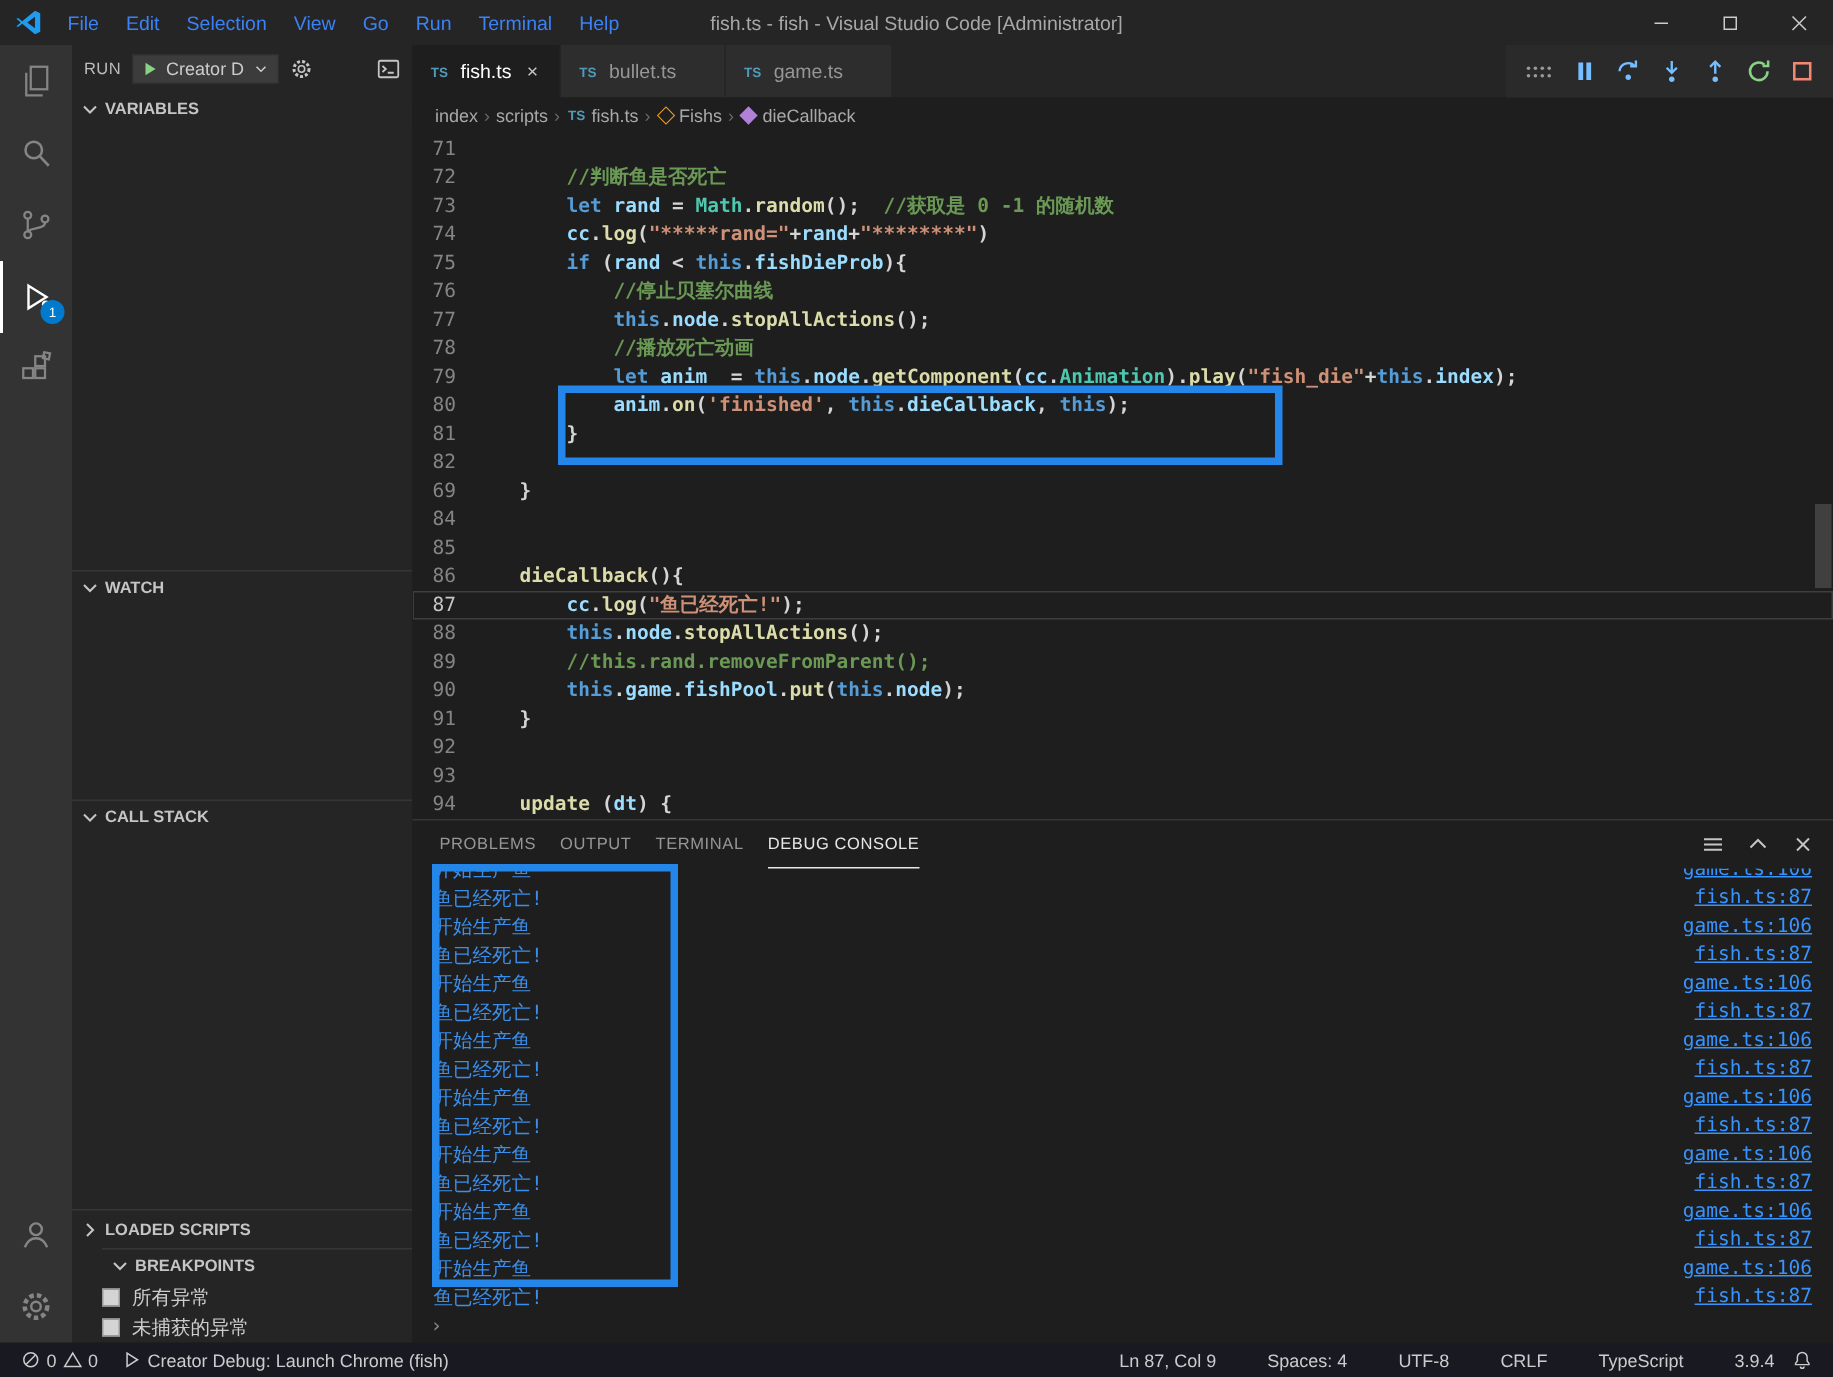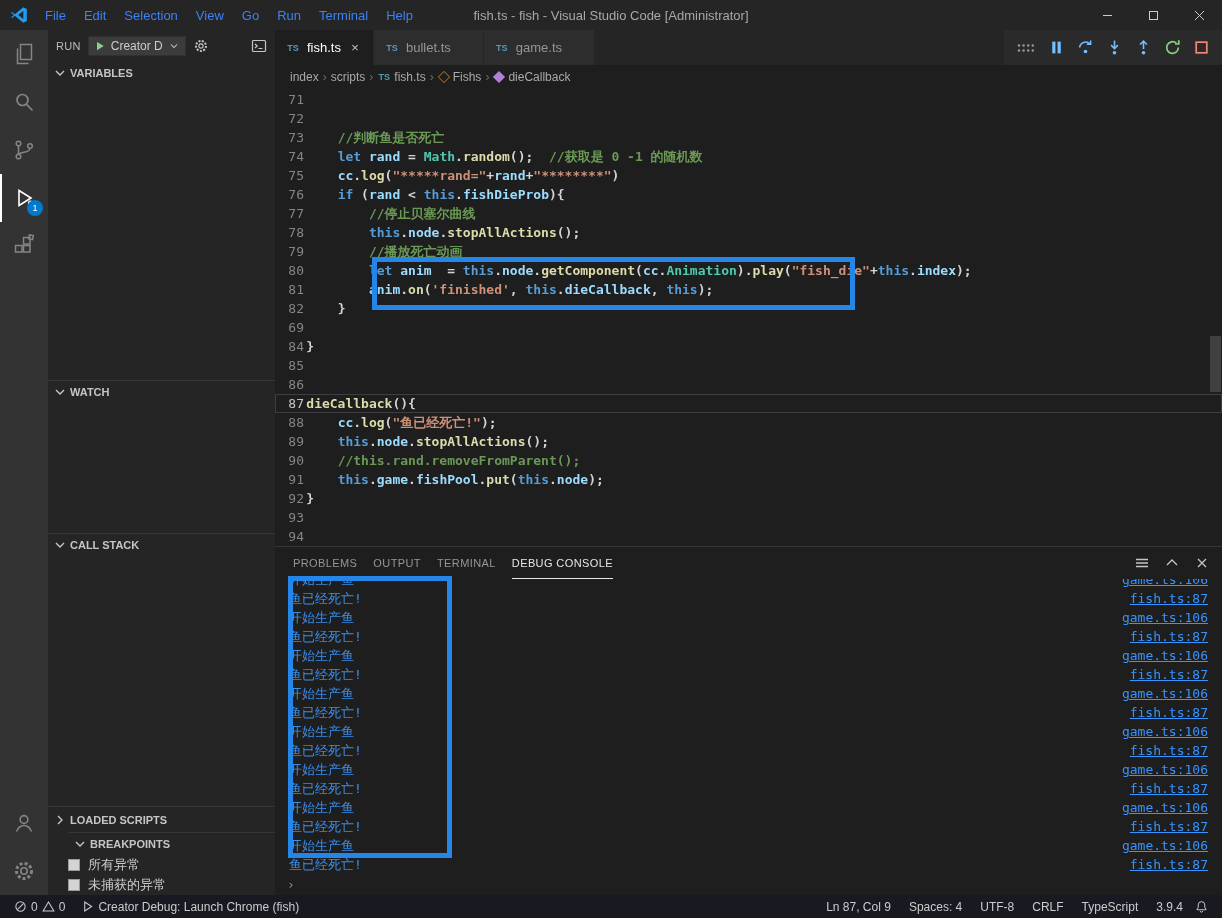--- a/index.html
+++ b/index.html
@@ -76,21 +76,21 @@
   .breadcrumbs { height:23px; display:flex; align-items:center; padding-left:15px; gap:3px; font-size:12px; color:#a9a9a9; background:#1e1e1e; }
   .crumb { display:flex; align-items:center; gap:3px; }
   .crumb-sep { color:#6a6a6a; padding:0 1px; }
   .sym-class, .sym-method { width:12px; height:12px; display:inline-block; }
   .sym-class { border:1.5px solid #EE9D28; transform:rotate(45deg) scale(0.72); }
   .sym-method { background:#B180D7; transform:rotate(45deg) scale(0.72); }
 
   
   .code-area { flex:1; position:relative; overflow:hidden; padding-top:2px;
     font-family:"DejaVu Sans Mono", monospace; font-size:13px; line-height:19px; }
-  .code-line { display:flex; height:19px; white-space:pre;flex-direction:column; }
+  .code-line { display:flex; height:19px; white-space:pre; }
   .code-line.current { box-shadow:inset 0 0 0 1px #3e3e42; }
   .ln { width:40px; min-width:40px; text-align:right; padding-right:11px; color:#858585; }
   .code-line.current .ln { color:#c6c6c6; }
   .code-text { flex:1;font-weight:bold; }
   .tk-k{color:#569CD6} .tk-v{color:#9CDCFE} .tk-f{color:#DCDCAA} .tk-s{color:#CE9178}
   .tk-c{color:#6A9955} .tk-t{color:#4EC9B0} .tk-p{color:#D4D4D4}
   .editor-scroll-thumb { position:absolute; right:1px; top:248px; width:11px; height:56px; background:rgba(121,121,121,0.38); }
 
   
   .panel { height:349px; border-top:1px solid rgba(128,128,128,0.25); display:flex; flex-direction:column; background:#1e1e1e; }
@@ -105,21 +105,21 @@
   .console-msg { color:#3B8EEA; }
   .console-link { color:#3794FF; text-decoration:underline; cursor:pointer; }
   .console-input { height:22px; display:flex; align-items:center; padding-left:12px; color:#8a8a8a; font-family:"DejaVu Sans Mono", monospace; }
 
   
   .statusbar { height:23px; background:#191922; display:flex; align-items:center; font-size:12px; color:#cccccc; padding:0 8px; }
   .sb-left { display:flex; align-items:center; gap:4px; }
   .status-item { display:flex; align-items:center; gap:4px; padding:0 6px; height:100%; white-space:nowrap; }
   .status-item svg { width:13px; height:13px; }
   .sb-right { margin-left:auto; display:flex; align-items:center; }
-  .sb-right-items { display:flex; align-items:flex-start; gap:6px; }
+  .sb-right-items { display:flex; align-items:flex-start; gap:22px; }
 
   
   .annotation { position:absolute; border:5px solid #2486E8; pointer-events:none; z-index:50; }
   #hl-editor { left:372px; top:257px; width:483px; height:53px; }
   #hl-console { left:288px; top:576px; width:164px; height:282px; }
 </style>
 </head>
 <body>
 
 <div class="titlebar">

